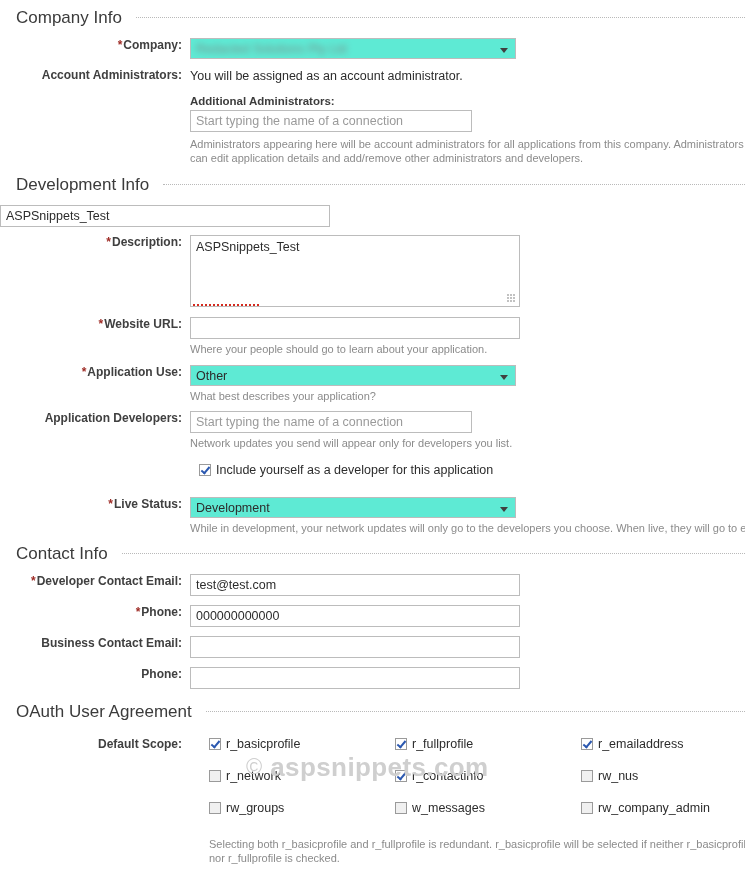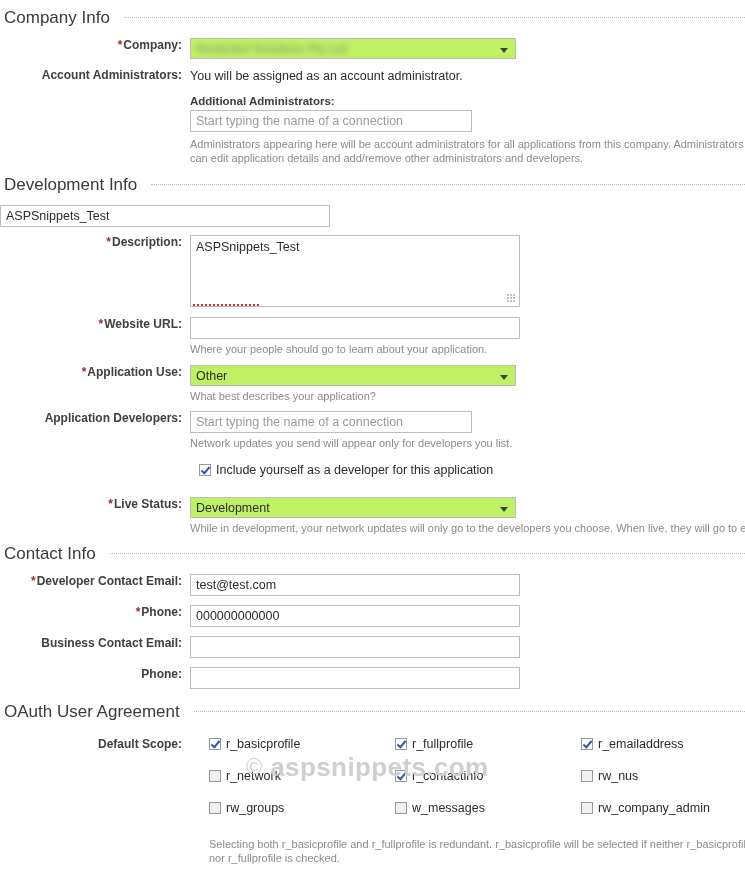--- a/index.html
+++ b/index.html
@@ -20,21 +20,21 @@
     position: relative;
     width: 745px;
     height: 888px;
     overflow: hidden;
   }
 
   
   .section-head {
     display: flex;
     align-items: center;
-    padding-left: 4px;
+    padding-left: 16px;
     margin: 0;
   }
   .section-head .sec-title {
     font-size: 17px;
     font-weight: 400;
     color: #3b3b3b;
     white-space: nowrap;
     letter-spacing: 0px;
   }
   .section-head .sec-rule {
@@ -89,21 +89,21 @@
   }
   .txt.narrow { width: 282px; }
   .txt::placeholder { color: #9a9a9a; }
 
   .sel {
     box-sizing: border-box;
     position: relative;
     width: 326px;
     height: 21px;
     border: 1px solid #bcbcbc;
-    background: #bef264;
+    background: #5eead4;
     font-size: 12.5px;
     color: #2c2c2c;
     padding: 2px 22px 2px 5px;
     line-height: 17px;
     white-space: nowrap;
     overflow: hidden;
   }
   .sel .caret {
     position: absolute;
     right: 7px;

